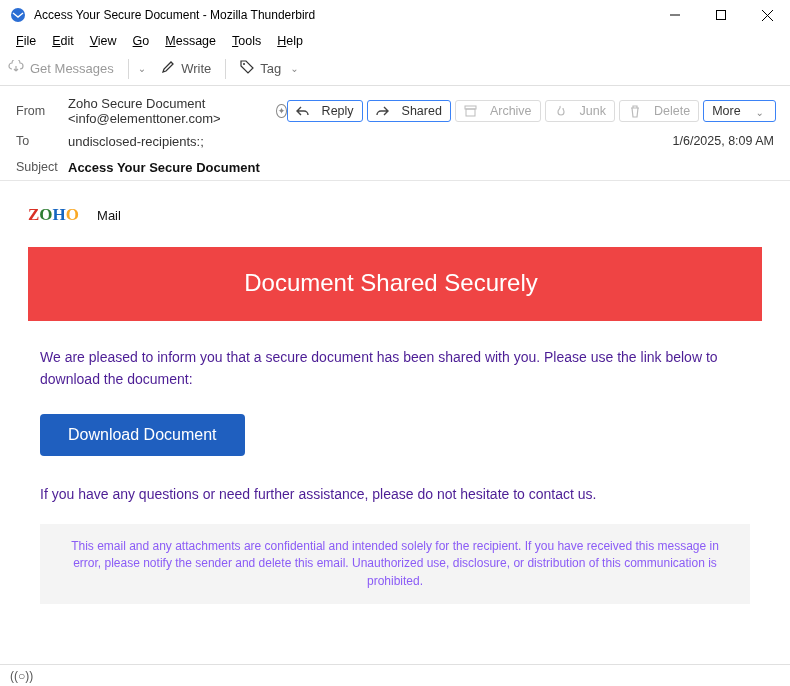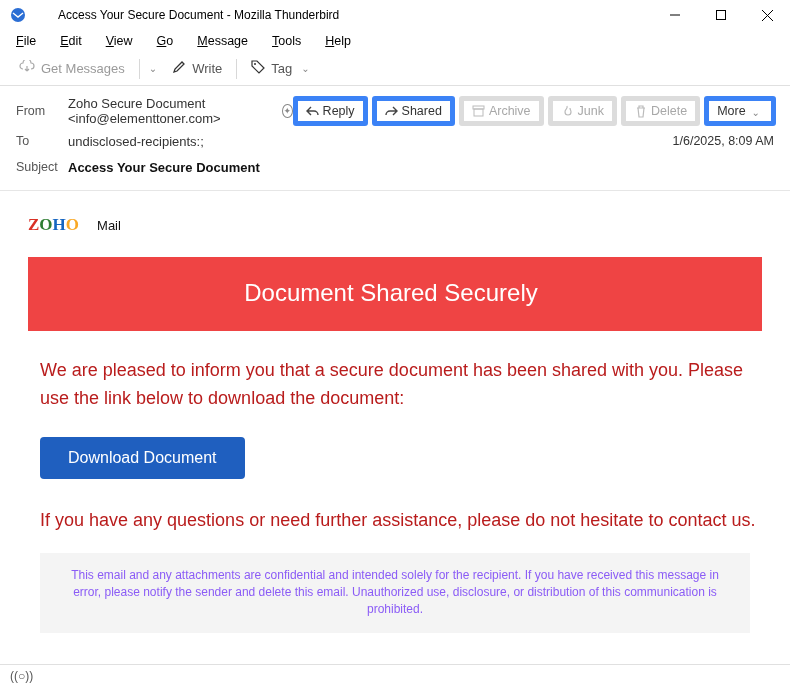--- a/index.html
+++ b/index.html
@@ -1,59 +1,59 @@
 <!DOCTYPE html>
 <html><head>
 <meta charset="utf-8">
 <style>
   * { box-sizing: border-box; margin: 0; padding: 0; font-family: "Segoe UI", Arial, sans-serif; }
   html, body { width: 790px; height: 686px; background: #fff; overflow: hidden; }
 
   
   .titlebar { height: 30px; display: flex; align-items: center; padding: 0 0 0 10px; background: #fff; }
   .titlebar .tb-icon { width: 16px; height: 16px; margin-right: 8px; display:flex; align-items:center; justify-content:center;}
-  .titlebar .tb-title { font-size: 12px; color: #000; flex: 1; margin-left: 24px; }
+  .titlebar .tb-title { font-size: 12px; color: #000; flex: 1; }
   .winbtns { display: flex; height: 30px; }
   .winbtn { width: 46px; height: 30px; display:flex; align-items:center; justify-content:center; color:#000; }
   .winbtn svg { stroke:#000; stroke-width:1; }
 
   
-  .menubar { height: 22px; display:flex; align-items:center; padding-left:10px; gap:12px; font-size:12.5px; color:#000; }
+  .menubar { height: 22px; display:flex; align-items:center; padding-left:10px; gap:4px; font-size:12.5px; color:#000; }
   .menubar .mitem { padding:2px 6px; cursor:default; }
   .menubar .mitem u { text-decoration: underline; }
 
   
-  .toolbar { height: 34px; display:flex; align-items:center; padding:0 11px; gap:4px; border-bottom:1px solid #e0e0e0; }
+  .toolbar { height: 34px; display:flex; align-items:center; padding:0 0; gap:4px; border-bottom:1px solid #e0e0e0; }
   .tbtn { display:flex; align-items:center; gap:6px; padding:4px 8px; font-size:13px; color:#555; border-radius:3px; }
   .tbtn.dim { color:#9a9a9a; }
   .divline { width:1px; height:20px; background:#d8d8d8; margin:0 2px; }
   .chev { font-size:10px; color:#888; padding:0 3px; }
 
   
-  .msghdr { padding:10px 14px 12px 16px; border-bottom:1px solid #e6e6e6; font-size:13px; color:#333; }
+  .msghdr { padding:10px 14px 2px 16px; border-bottom:1px solid #e6e6e6; font-size:13px; color:#333; }
   .hrow { display:flex; align-items:center; min-height:22px; margin-bottom:4px; }
   .hlabel { width:52px; color:#555; font-size:12.5px; }
   .hval { flex:1; font-size:13px; display:flex; align-items:center; gap:4px; }
   .actions { display:flex; gap:4px; align-items:center; }
-  .abtn { display:flex; align-items:flex-end; gap:3px; padding:3px 8px; border:5px solid #3b82f6; border-radius:3px; font-size:12.5px; color:#333; background:#fff; }
+  .abtn { display:flex; align-items:flex-end; gap:12px; padding:3px 8px; border:1px solid #3b82f6; border-radius:3px; font-size:12.5px; color:#333; background:#fff; }
   .abtn.off { color:#a8a8a8; border-color:#dcdcdc; }
   .abtn .ic { width:14px; height:14px; display:flex; align-items:center; justify-content:center; }
   .date { font-size:12.5px; color:#333; margin-left:auto; padding-right:2px;}
   .subj { font-weight:600; font-size:13px; color:#111; }
 
   
   .bodywrap { padding:0 0 0 0; overflow:auto; height: calc(686px - 30px - 22px - 34px - 76px - 22px); }
 
   .mailcontent { padding:24px 28px 10px 28px; }
   .zohologo { display:flex; align-items:center; gap:18px; font-size:16px; margin-bottom:22px; }
   .zohologo .lt { font-family: Georgia, serif; font-weight:bold; font-size:17px; }
   .zohologo .m { font-size:13px; color:#111; font-family: Arial, sans-serif; }
 
   .banner { background:#ef4444; color:#fff; text-align:center; font-size:24px; padding:22px 8px 24px 0; margin:0 0 26px 0; }
-  .para { font-size:18px; color:#b91c1c; line-height:1.55; margin:14px 4px 18px 12px; }
+  .para { font-size:14px; color:#4c1d95; line-height:1.55; margin:14px 4px 18px 12px; }
   .dlbtn { display:inline-block; background:#1f5fbf; color:#fff; font-size:16px; padding:12px 28px; border-radius:4px; margin:6px 12px 14px 12px; }
   .discl { background:#f4f4f4; color:#8b5cf6; font-size:12px; text-align:center; padding:14px 26px; line-height:1.45; margin:18px 12px 0 12px; }
 
   
   .statusbar { position:absolute; bottom:0; left:0; right:0; height:22px; border-top:1px solid #e0e0e0; display:flex; align-items:center; padding:0 10px; font-size:12px; color:#555; background:#fff;}
 
   .contact-icon { width:14px; height:14px; border:1px solid #888; border-radius:50%; display:inline-flex; align-items:center; justify-content:center; font-size:9px; color:#888;}
 </style>
 </head>
 <body>

